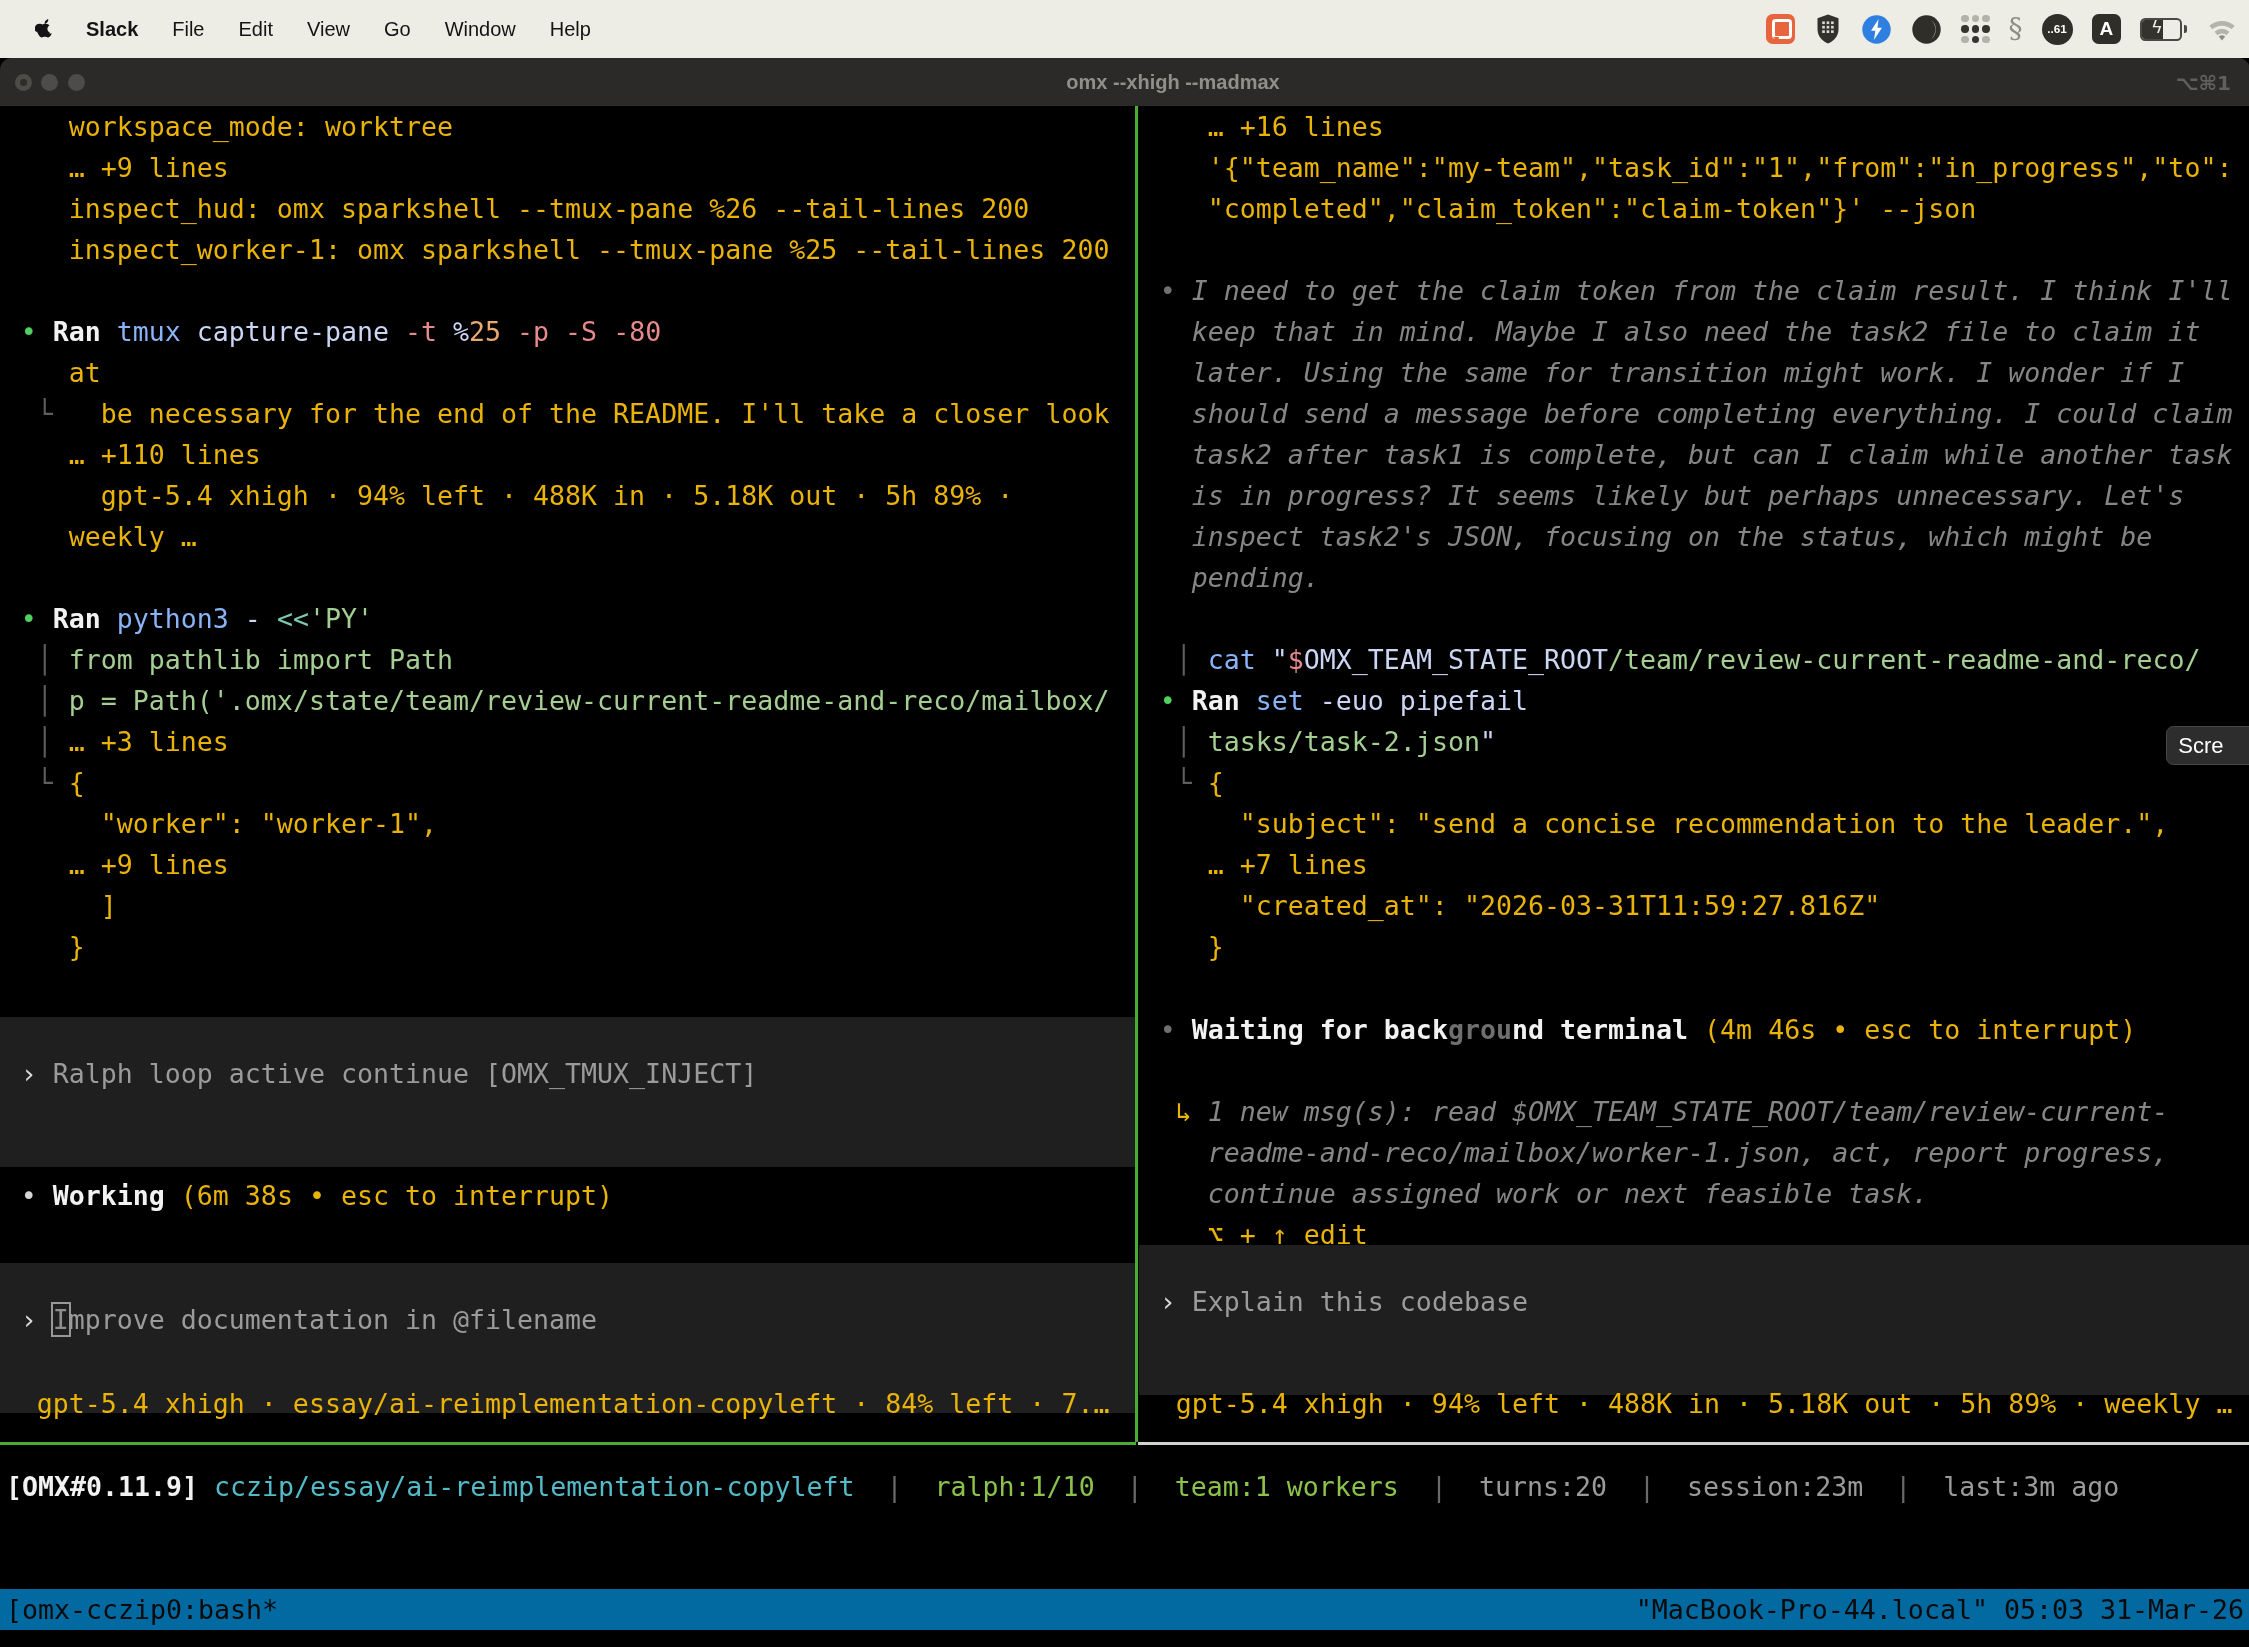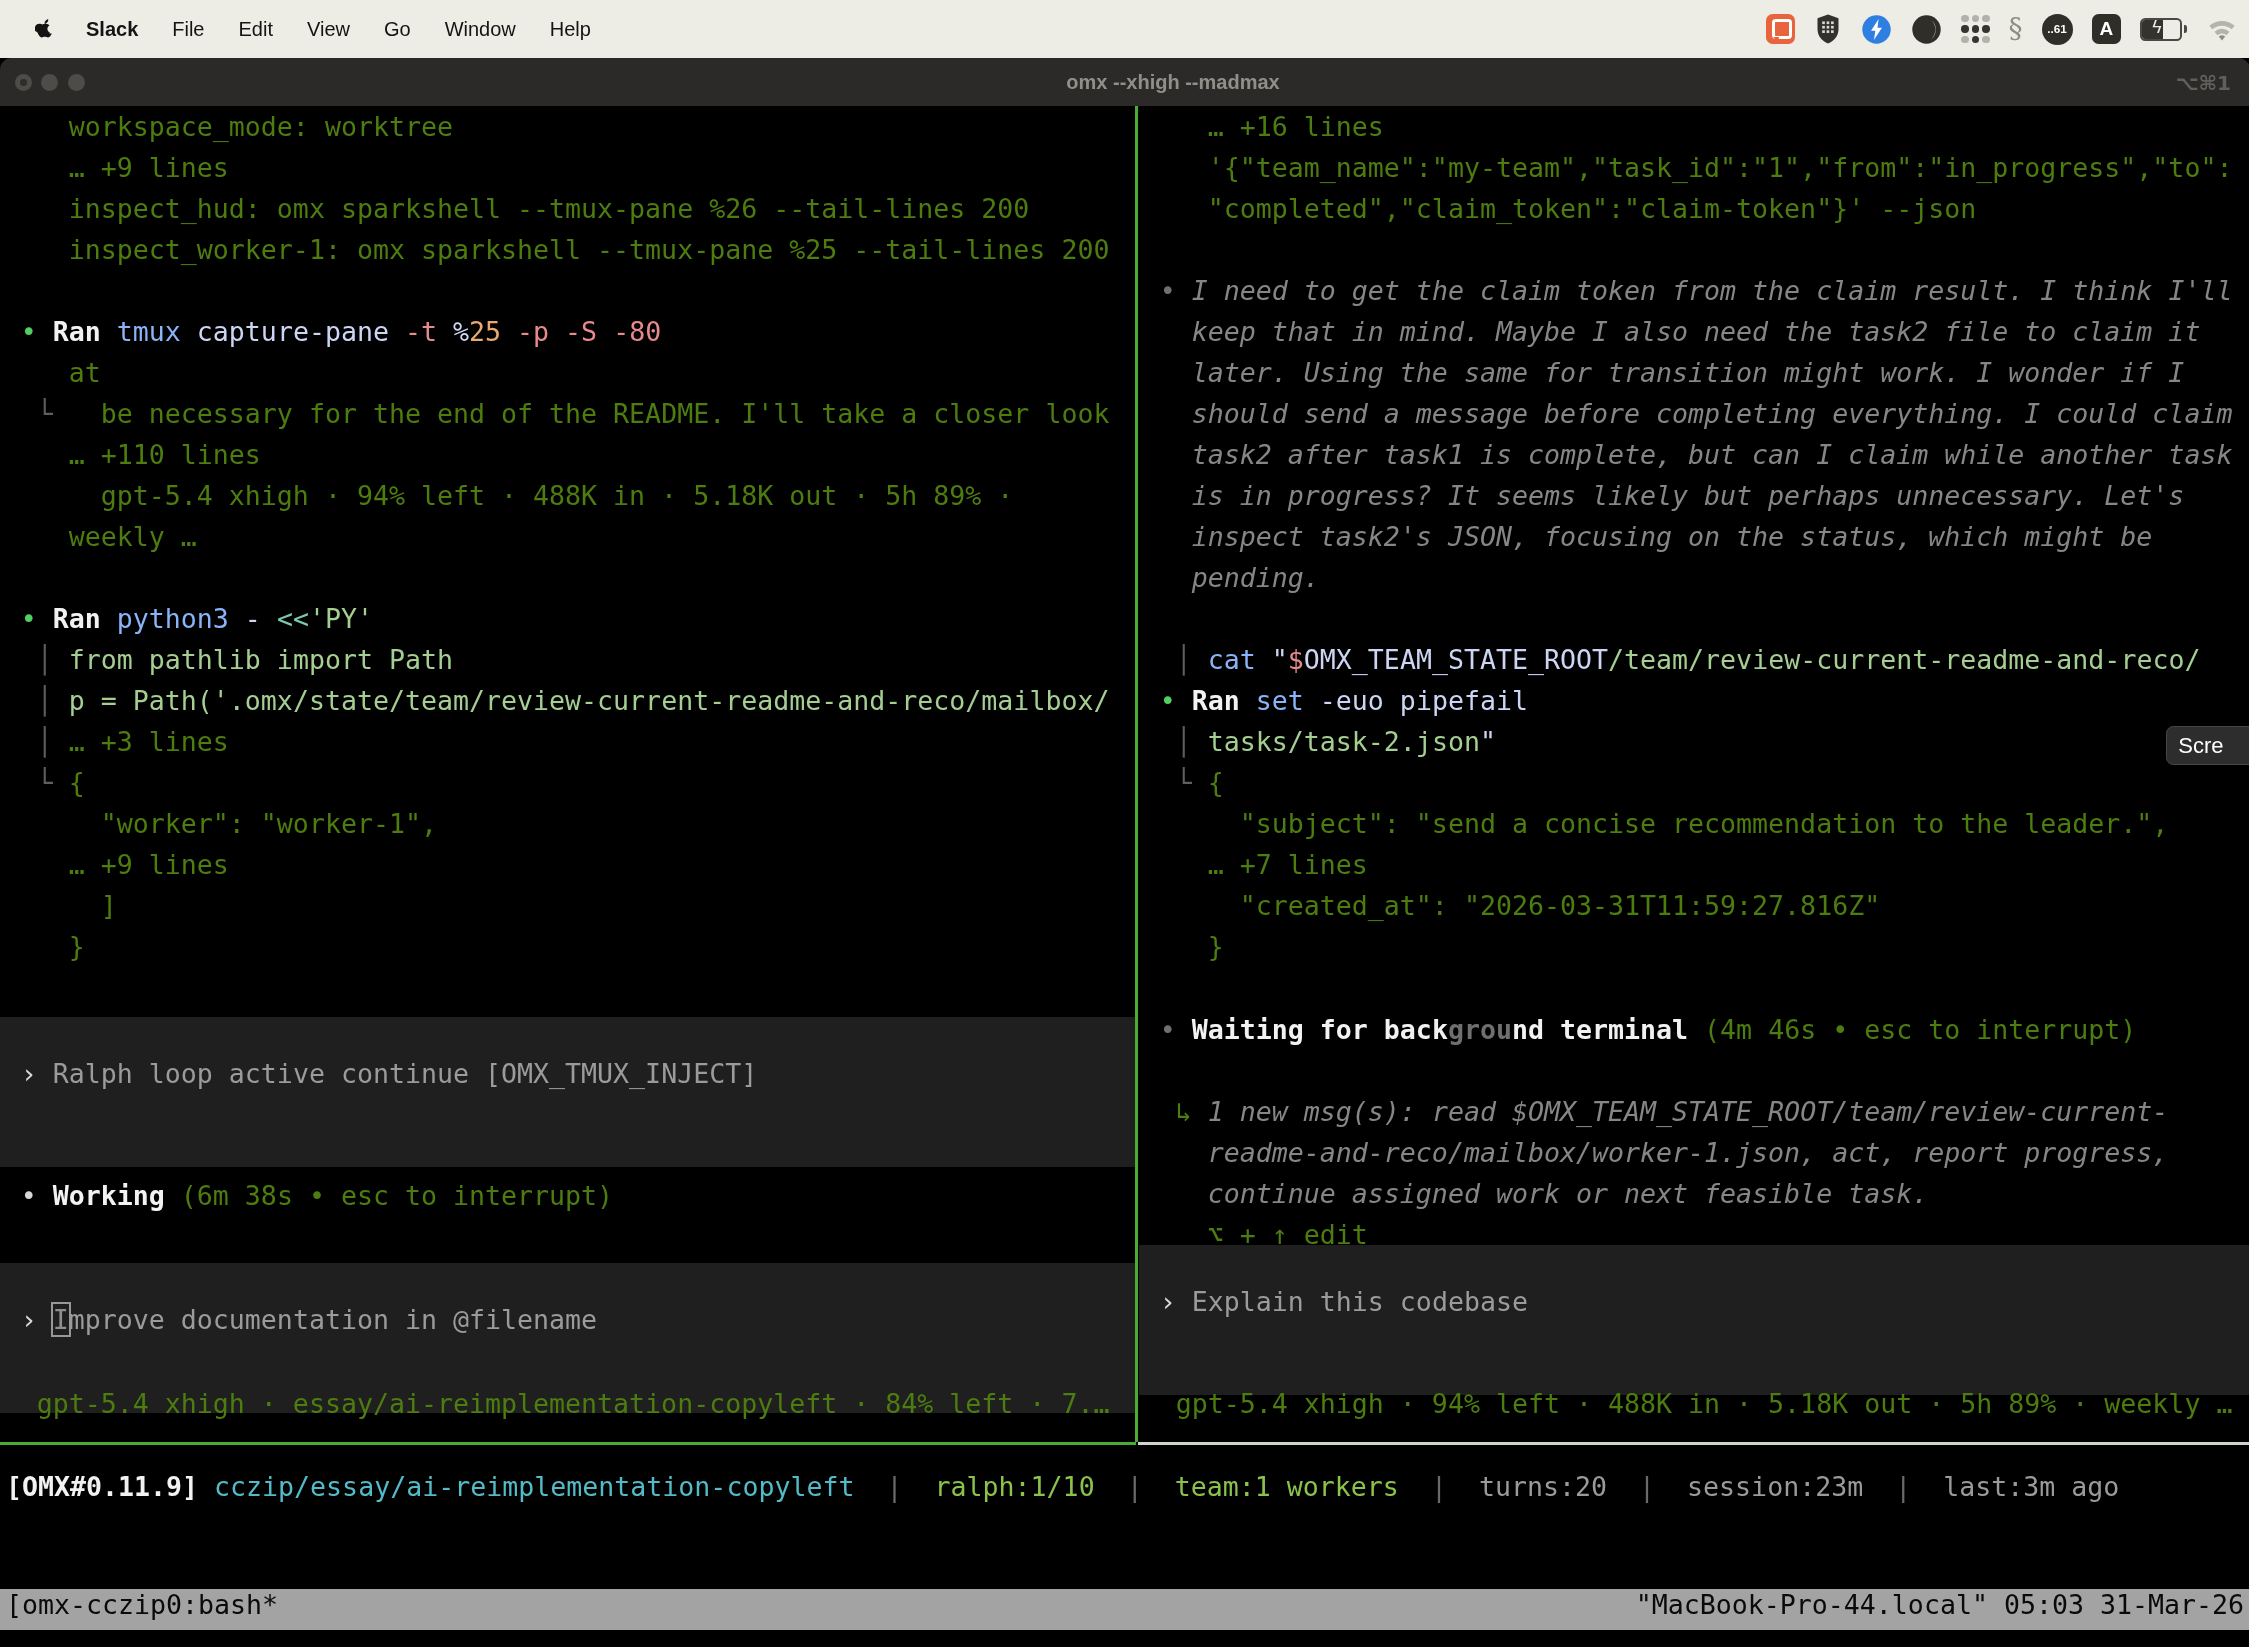--- a/index.html
+++ b/index.html
@@ -51,21 +51,21 @@
   .pane-right{left:1139px;width:1111px;}
   .blk{position:absolute;left:0;right:0;padding-left:20.7px;}
   .term-line{white-space:pre;font-size:26.6px;line-height:41px;min-height:41px;color:#8f8f8f;}
   .band{background:#1f1f1f;padding-top:36px;}
   .v-divider{position:absolute;left:1135px;top:106px;width:3px;height:1336px;background:#4aad33;}
   .hsep{position:absolute;top:1442px;height:3px;}
   .hsep-left{left:0;width:1136px;background:#4aad33;}
   .hsep-right{left:1138px;width:1112px;background:#d2d2cd;}
 
   
-  .c-g{color:#4d7c0f;}
+  .c-g{color:#eab308;}
   .c-dim{color:#5e5e5e;}
   .c-w{color:#f2f2f2;font-weight:bold;}
   .c-dimb{color:#6f6f6f;font-weight:bold;}
   .c-b{color:#8ab4f8;}
   .c-lav{color:#ccd5f3;}
   .c-pk{color:#e78a8d;}
   .c-or{color:#e9a870;}
   .c-grn{color:#a5cf92;}
   .c-teal{color:#7cc9ae;}
   .c-it{color:#868686;font-style:italic;}
@@ -75,22 +75,22 @@
   .c-pr{color:#d8d8d8;}
   .c-band{color:#9b9b9b;}
   .c-cy{color:#53bac8;}
   .c-sg{color:#8bc34a;}
   .c-sep{color:#6a6a6a;}
   .c-mg{color:#9a9a9a;}
   .c-box{color:#8f8f8f;outline:2.2px solid #989898;outline-offset:0px;}
 
   
   .omx-line{position:absolute;top:1466px;left:0;width:2250px;height:41px;padding-left:5.9px;}
-  .tmux-bar{position:absolute;top:1589px;left:0;width:2250px;height:41px;background:#a3a3a3;
-            display:flex;justify-content:space-between;
+  .tmux-bar{position:absolute;top:1589px;left:0;width:2250px;height:41px;background:#0369a1;
+            display:flex;align-items:center;justify-content:space-between;
             color:#0a0a0a;font-size:26.6px;white-space:pre;}
   .tmux-left{padding-left:5.9px;}
   .tmux-right{padding-right:5.9px;}
 
   
   .scr-overlay{position:absolute;top:726px;right:-10.3px;width:81px;height:37px;background:#2d2d2d;
                border:1.5px solid #484848;border-radius:7.4px;display:flex;align-items:center;padding-left:11.8px;
                color:#fff;font-family:"Liberation Sans","DejaVu Sans",sans-serif;font-size:22px;}
 </style>
 </head>

